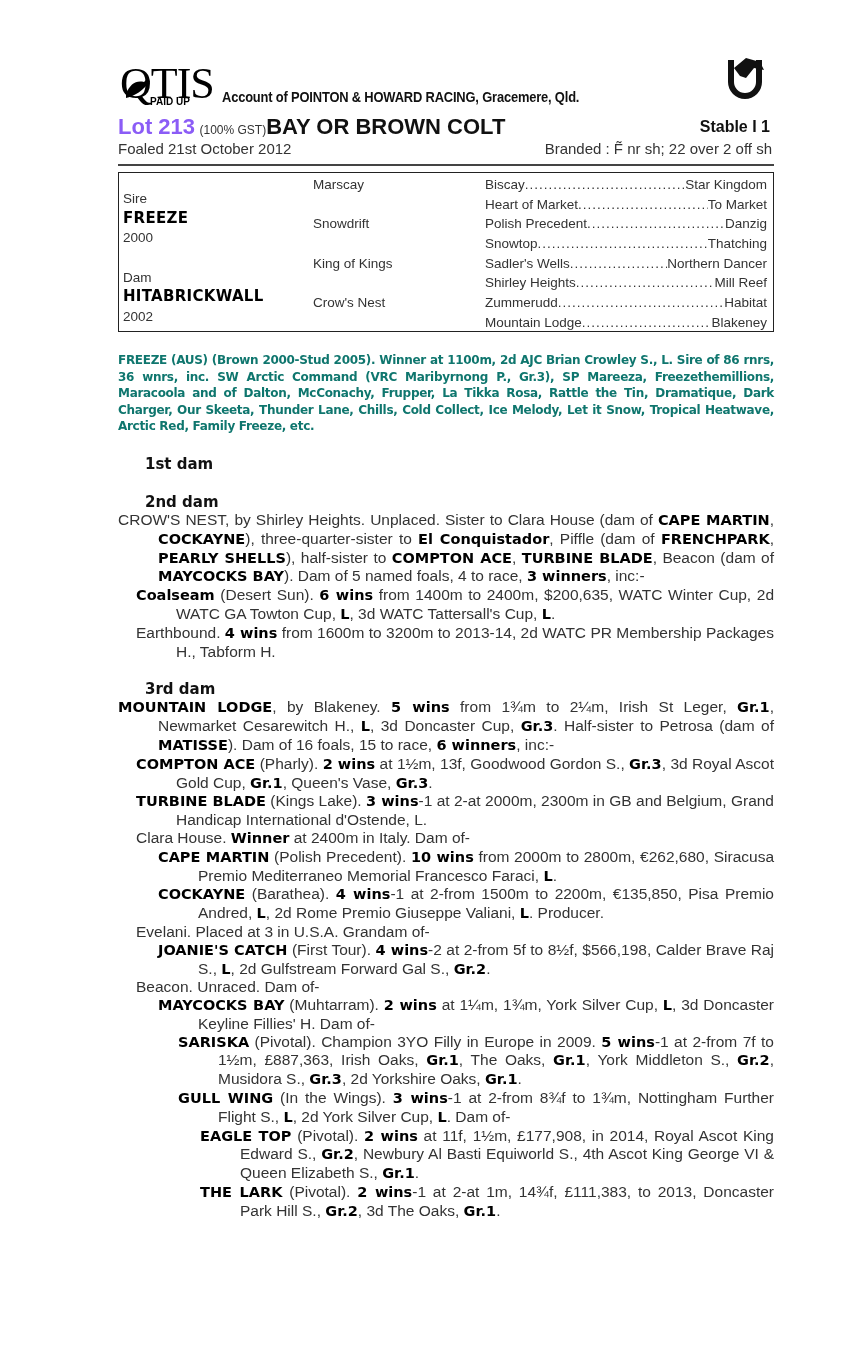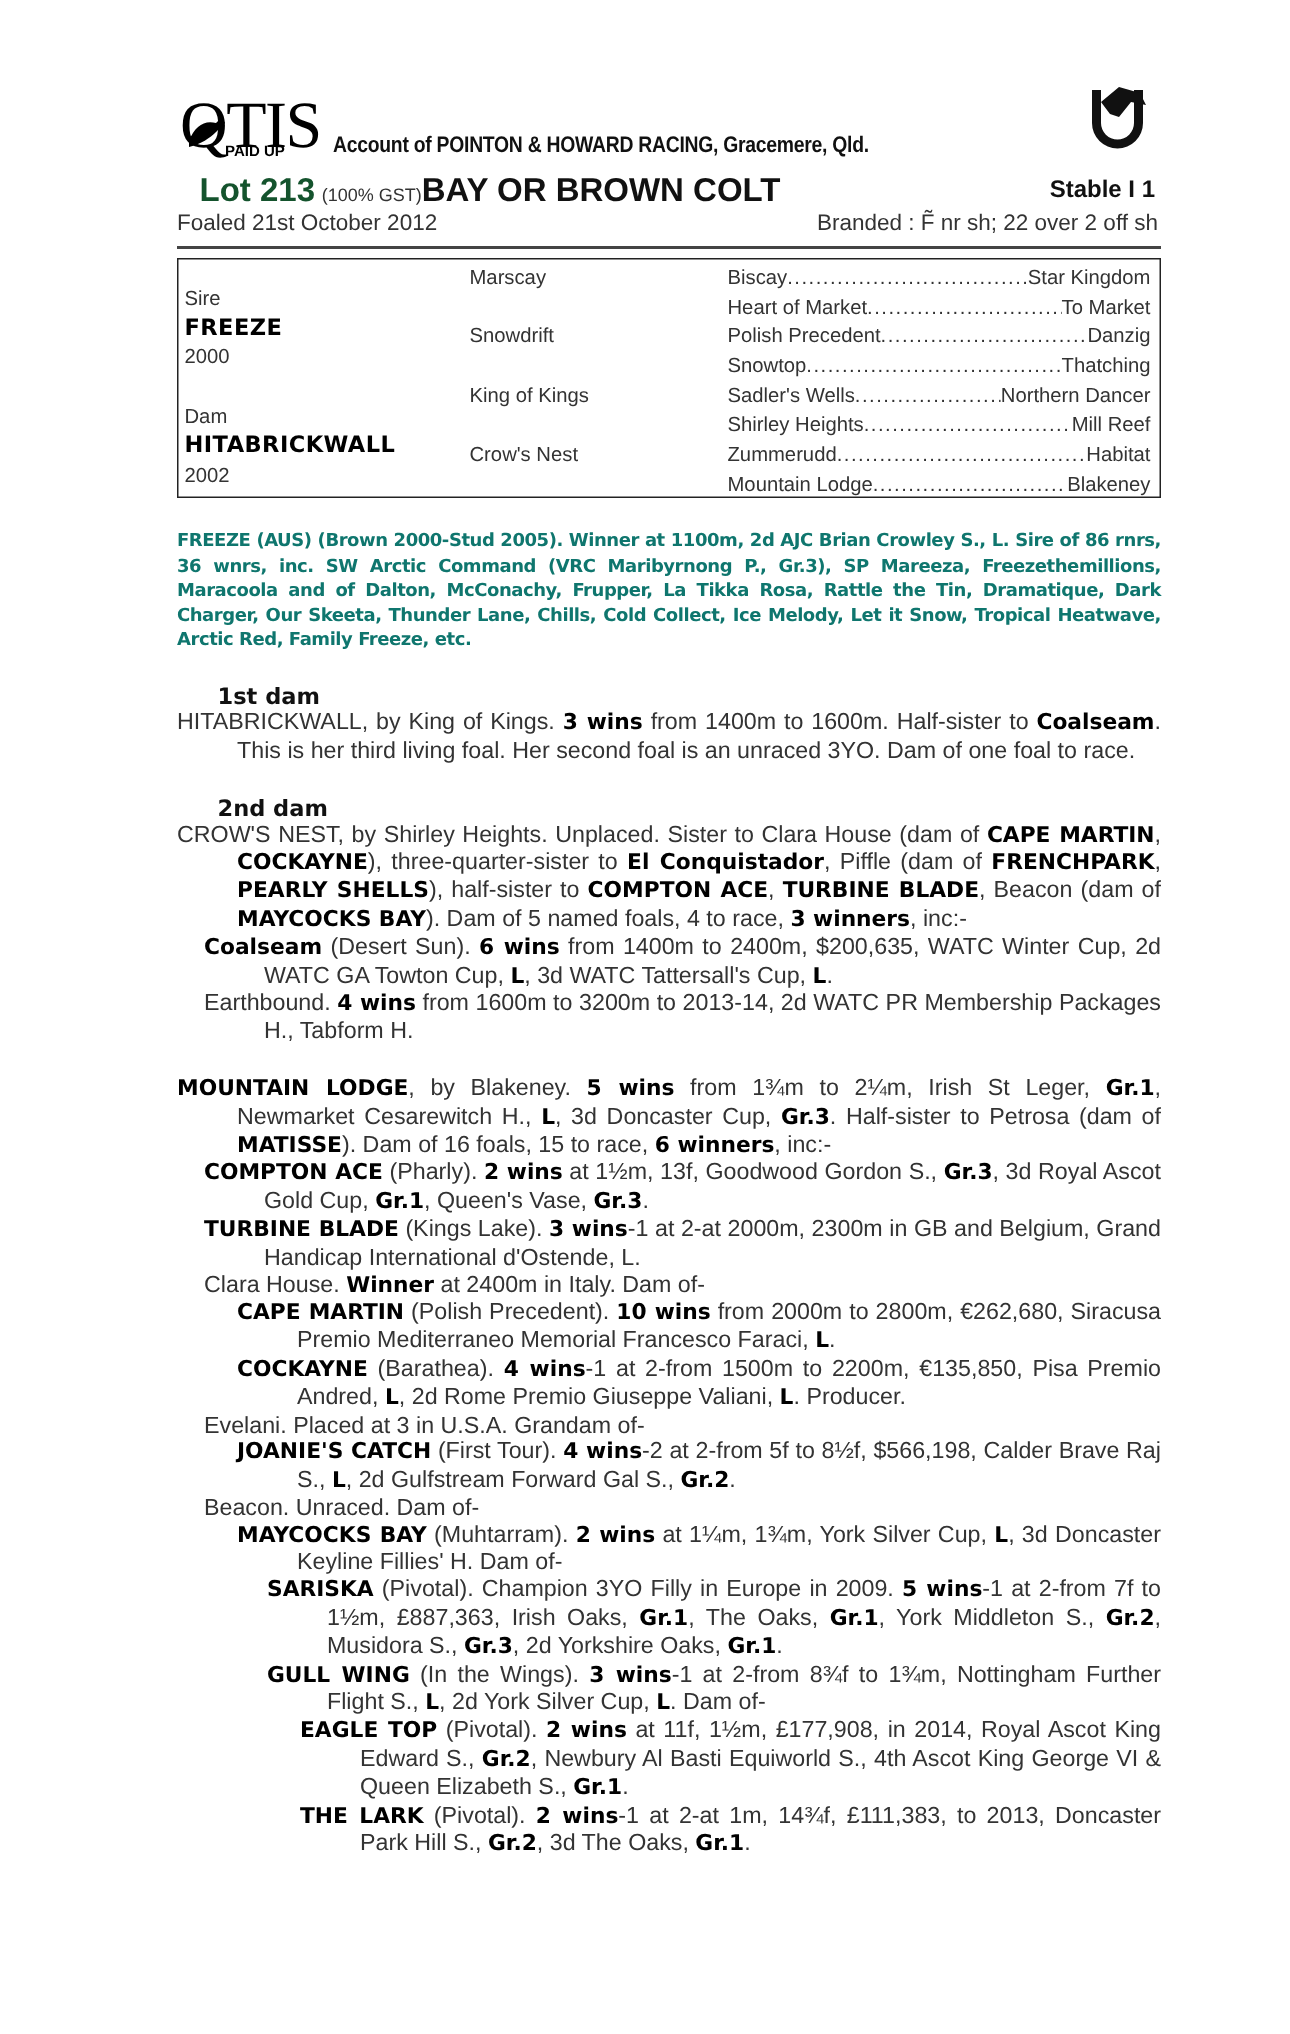--- a/index.html
+++ b/index.html
@@ -8,21 +8,21 @@
   .page { position:absolute; left:118px; top:58px; width:656px; }
   .hdr { position:relative; height:56px; }
   .logo-qtis { position:absolute; left:2px; top:8px; width:92px; height:44px; }
   .qtis-text { position:absolute; left:0; top:-4px; font-family:"Liberation Serif", serif;
                font-size:44px; letter-spacing:-1px; color:#000; line-height:1; }
   .qtis-sub { position:absolute; left:30px; top:30px; font-size:10px; font-weight:bold; color:#000; }
   .account { position:absolute; left:104px; top:30px; font-size:15px; font-weight:bold;
              letter-spacing:-0.2px; transform:scaleX(0.86); transform-origin:left; white-space:nowrap; color:#111; }
   .logo-horse { position:absolute; right:4px; top:-4px; width:50px; height:50px; }
   .lotline { position:relative; height:26px; white-space:nowrap; }
-  .lot { font-size:22px; font-weight:bold; color:#14532d;margin-left:15px; }
+  .lot { font-size:22px; font-weight:bold; color:#8b5cf6; }
   .gst { font-size:12px; color:#333; }
   .colt { font-size:22px; font-weight:bold; color:#111; }
   .stable { position:absolute; right:4px; top:4px; font-size:16px; font-weight:bold; color:#111; }
   .foaled { position:relative; height:22px; font-size:15px; color:#333; }
   .foaled .brand { position:absolute; right:2px; top:0; }
   .rule { border-top:2px solid #444; margin-top:2px; }
   .ped { margin-top:6px; border:1.5px solid #222; position:relative; height:158px; font-size:13.5px; color:#333; }
   .ped .c1 { position:absolute; left:4px; top:16px; width:190px; }
   .ped .c2 { position:absolute; left:194px; top:2px; width:140px; }
   .ped .c3 { position:absolute; left:366px; top:2px; width:282px; }
@@ -141,29 +141,29 @@
           <span class="r">Blakeney</span>
         </div>
     </div>
   </div>
 
   <div class="sire-para">FREEZE (AUS) (Brown 2000-Stud 2005). Winner at 1100m, 2d AJC Brian Crowley S., L. Sire of 86 rnrs, 36 wnrs, inc. SW Arctic Command (VRC Maribyrnong P., Gr.3), SP Mareeza, Freezethemillions, Maracoola and of Dalton, McConachy, Frupper, La Tikka Rosa, Rattle the Tin, Dramatique, Dark Charger, Our Skeeta, Thunder Lane, Chills, Cold Collect, Ice Melody, Let it Snow, Tropical Heatwave, Arctic Red, Family Freeze, etc.</div>
 
   <div id="sections">
       <div class="sec">
         <div class="sec-h">1st dam</div>
-        <div class="p i0">HITABRICKWALL, by King of Kings. <b>3 wins</b> from 1400m to 1600m. Half-sister to <b>Coalseam</b>. This is her third living foal. Her second foal is an unraced 3YO. Dam of one foal to race.</div>
       </div>
       <div class="sec">
         <div class="sec-h">2nd dam</div>
         <div class="p i0">CROW'S NEST, by Shirley Heights. Unplaced. Sister to Clara House (dam of <b>CAPE MARTIN</b>, <b>COCKAYNE</b>), three-quarter-sister to <b>El Conquistador</b>, Piffle (dam of <b>FRENCHPARK</b>, <b>PEARLY SHELLS</b>), half-sister to <b>COMPTON ACE</b>, <b>TURBINE BLADE</b>, Beacon (dam of <b>MAYCOCKS BAY</b>). Dam of 5 named foals, 4 to race, <b>3 winners</b>, inc:-</div>
         <div class="p i1"><b>Coalseam</b> (Desert Sun). <b>6 wins</b> from 1400m to 2400m, $200,635, WATC Winter Cup, 2d WATC GA Towton Cup, <b>L</b>, 3d WATC Tattersall's Cup, <b>L</b>.</div>
         <div class="p i1">Earthbound. <b>4 wins</b> from 1600m to 3200m to 2013-14, 2d WATC PR Membership Packages H., Tabform H.</div>
       </div>
       <div class="sec">
+        <div class="sec-h">3rd dam</div>
         <div class="p i0"><b>MOUNTAIN LODGE</b>, by Blakeney. <b>5 wins</b> from 1¾m to 2¼m, Irish St Leger, <b>Gr.1</b>, Newmarket Cesarewitch H., <b>L</b>, 3d Doncaster Cup, <b>Gr.3</b>. Half-sister to Petrosa (dam of <b>MATISSE</b>). Dam of 16 foals, 15 to race, <b>6 winners</b>, inc:-</div>
         <div class="p i1"><b>COMPTON ACE</b> (Pharly). <b>2 wins</b> at 1½m, 13f, Goodwood Gordon S., <b>Gr.3</b>, 3d Royal Ascot Gold Cup, <b>Gr.1</b>, Queen's Vase, <b>Gr.3</b>.</div>
         <div class="p i1"><b>TURBINE BLADE</b> (Kings Lake). <b>3 wins</b>-1 at 2-at 2000m, 2300m in GB and Belgium, Grand Handicap International d'Ostende, L.</div>
         <div class="p i1">Clara House. <b>Winner</b> at 2400m in Italy. Dam of-</div>
         <div class="p i2"><b>CAPE MARTIN</b> (Polish Precedent). <b>10 wins</b> from 2000m to 2800m, €262,680, Siracusa Premio Mediterraneo Memorial Francesco Faraci, <b>L</b>.</div>
         <div class="p i2"><b>COCKAYNE</b> (Barathea). <b>4 wins</b>-1 at 2-from 1500m to 2200m, €135,850, Pisa Premio Andred, <b>L</b>, 2d Rome Premio Giuseppe Valiani, <b>L</b>. Producer.</div>
         <div class="p i1">Evelani. Placed at 3 in U.S.A. Grandam of-</div>
         <div class="p i2"><b>JOANIE'S CATCH</b> (First Tour). <b>4 wins</b>-2 at 2-from 5f to 8½f, $566,198, Calder Brave Raj S., <b>L</b>, 2d Gulfstream Forward Gal S., <b>Gr.2</b>.</div>
         <div class="p i1">Beacon. Unraced. Dam of-</div>
         <div class="p i2"><b>MAYCOCKS BAY</b> (Muhtarram). <b>2 wins</b> at 1¼m, 1¾m, York Silver Cup, <b>L</b>, 3d Doncaster Keyline Fillies' H. Dam of-</div>

